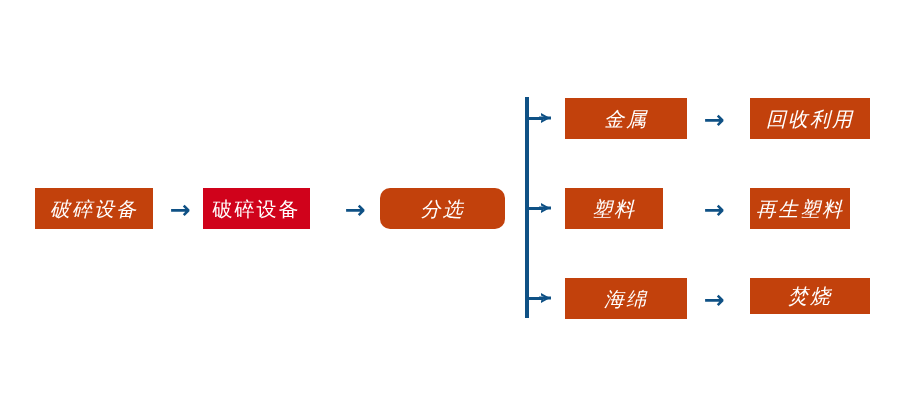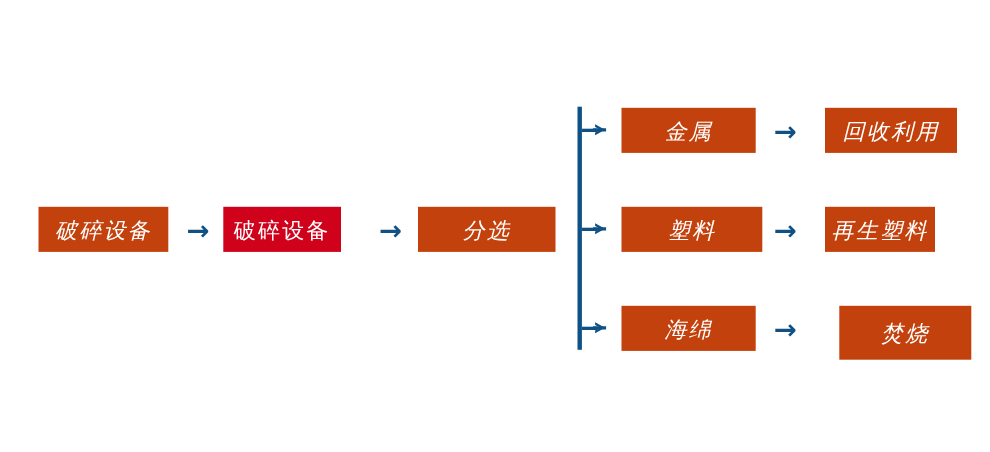--- a/index.html
+++ b/index.html
@@ -83,21 +83,21 @@
 <div id="diagram">
 
   <div class="box blue" style="left:35px; top:188px; width:118px; height:41px;">破碎设备</div>
 
   <div class="arrow" style="left:163px; top:190px; width:34px; height:38px;">→</div>
 
   <div class="box red" style="left:203px; top:188px; width:107px; height:41px;">破碎设备</div>
 
   <div class="arrow" style="left:338px; top:190px; width:34px; height:38px;">→</div>
 
-  <div class="box blue" style="left:380px; top:188px; width:125px; height:41px;">分选</div>
+  <div class="box blue" style="left:380px; top:188px; width:125px; height:41px;border-radius:10px;">分选</div>
 
   <div class="bus-line" style="left:525px; top:97px; width:4px; height:221px;"></div>
 
   <div class="branch" style="left:529px; top:107px; width:26px;">
     <div class="stem" style="width:14px;"></div>
     <div class="head" style="left:10px;">
       <svg width="18" height="22" viewBox="0 0 18 22" aria-hidden="true">
         <path d="M2,6 L11,11 L2,16 L2,13.5 L7,11 L2,8.5 Z" fill="#0F5185"></path>
         <path d="M0,9.5 L12,9.5 L12,12.5 L0,12.5 Z" fill="#0F5185"></path>
       </svg>
@@ -113,35 +113,35 @@
   <div class="branch" style="left:529px; top:197px; width:26px;">
     <div class="stem" style="width:14px;"></div>
     <div class="head" style="left:10px;">
       <svg width="18" height="22" viewBox="0 0 18 22" aria-hidden="true">
         <path d="M2,6 L11,11 L2,16 L2,13.5 L7,11 L2,8.5 Z" fill="#0F5185"></path>
         <path d="M0,9.5 L12,9.5 L12,12.5 L0,12.5 Z" fill="#0F5185"></path>
       </svg>
     </div>
   </div>
 
-  <div class="box blue" style="left:565px; top:188px; width:128px; height:41px;">塑料</div>
+  <div class="box blue" style="left:565px; top:188px; width:98px; height:41px;">塑料</div>
 
   <div class="arrow" style="left:697px; top:190px; width:34px; height:38px;">→</div>
 
   <div class="box blue" style="left:750px; top:188px; width:100px; height:41px;">再生塑料</div>
 
   <div class="branch" style="left:529px; top:287px; width:26px;">
     <div class="stem" style="width:14px;"></div>
     <div class="head" style="left:10px;">
       <svg width="18" height="22" viewBox="0 0 18 22" aria-hidden="true">
         <path d="M2,6 L11,11 L2,16 L2,13.5 L7,11 L2,8.5 Z" fill="#0F5185"></path>
         <path d="M0,9.5 L12,9.5 L12,12.5 L0,12.5 Z" fill="#0F5185"></path>
       </svg>
     </div>
   </div>
 
   <div class="box blue" style="left:565px; top:278px; width:122px; height:41px;text-align:center;">海绵</div>
 
   <div class="arrow" style="left:697px; top:280px; width:34px; height:38px;">→</div>
 
-  <div class="box blue" style="left:750px; top:278px; width:120px; height:49px;margin-left:13px;">焚烧</div>
+  <div class="box blue" style="left:750px; top:278px; width:120px; height:36px;">焚烧</div>
 
 </div>
 
 </body></html>

